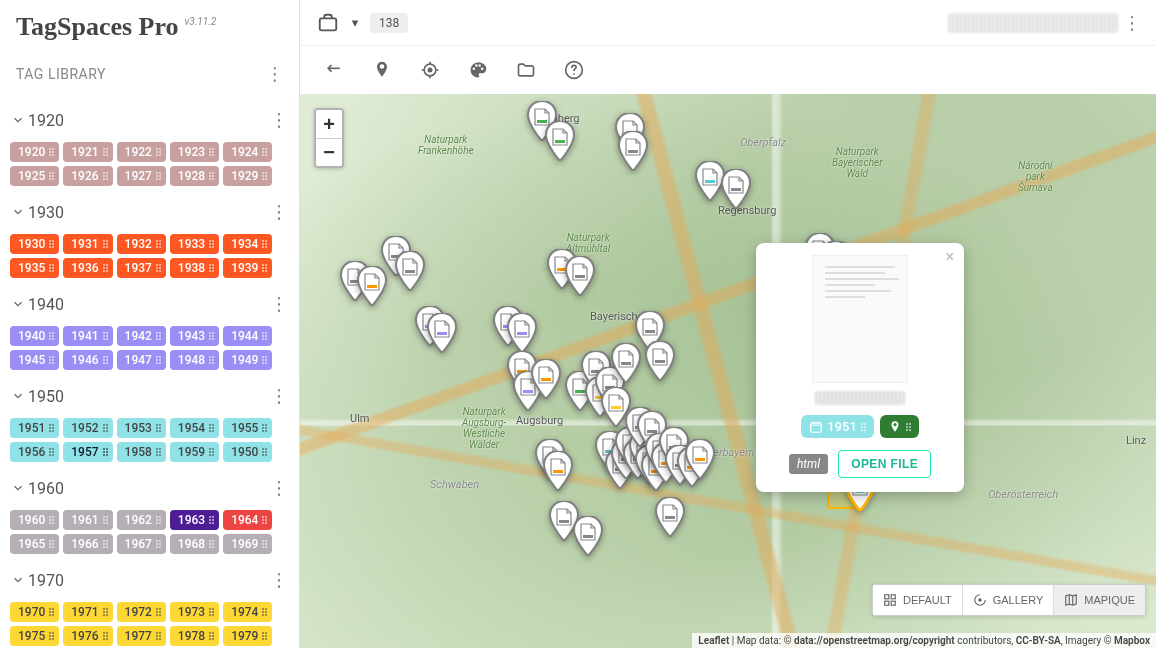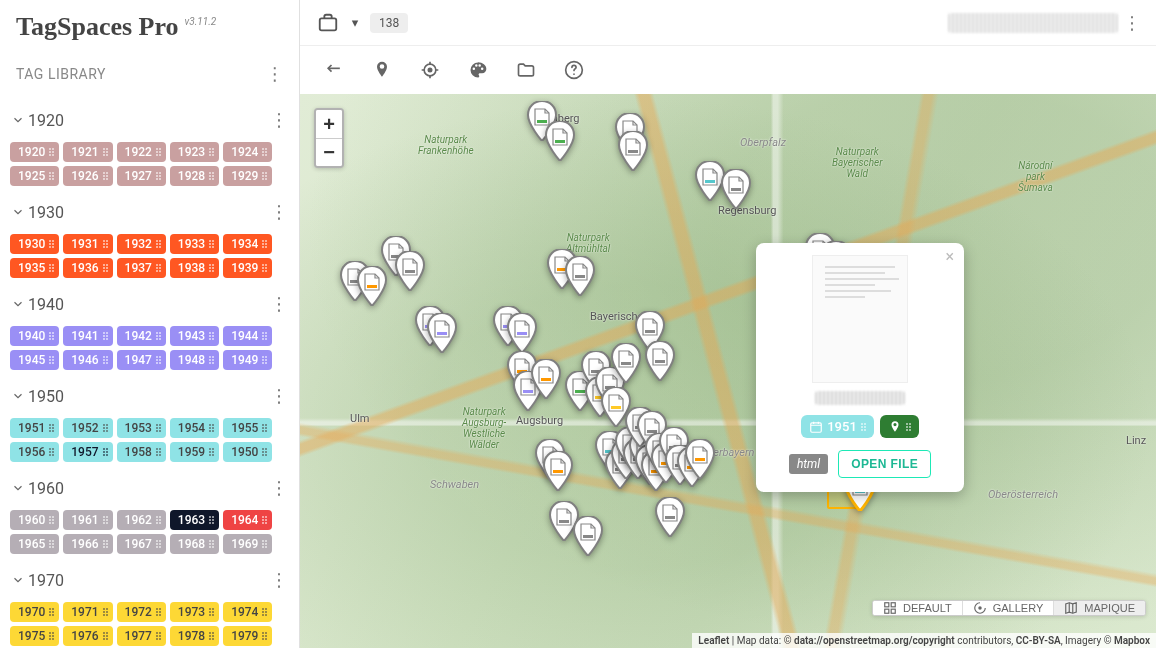--- a/index.html
+++ b/index.html
@@ -294,21 +294,21 @@
     letter-spacing:0.4px; cursor:pointer;
   }
   
   .view-switch {
     position:absolute; right:10px; bottom:32px;
     display:flex; background:#fff; border:1px solid #ccc;
     border-radius:3px; overflow:hidden;
     box-shadow:0 1px 4px rgba(0,0,0,0.15);
   }
   .view-switch button {
-    border:none; background:#fff; padding:0 10px;
+    border:none; background:#fff; padding:8px 10px;
     display:inline-flex; align-items:center; gap:6px;
     font-size:11px; color:#666; cursor:pointer;
     border-left:1px solid #ddd;
   }
   .view-switch button:first-child{border-left:none;}
   .view-switch button.active { background:#eee; }
   
   .map-attrib {
     position:absolute; right:0; bottom:0;
     background:rgba(255,255,255,0.8);
@@ -981,21 +981,21 @@
             </span>
             <span>
               <i></i>
               <i></i>
             </span>
             <span>
               <i></i>
               <i></i>
             </span>
           </span></span>
-        <span class="tag" style="background: #0f172a; justify-content: center;">1963<span class="drag">
+        <span class="tag" style="background: #4c1d95; justify-content: center;">1963<span class="drag">
             <span>
               <i></i>
               <i></i>
             </span>
             <span>
               <i></i>
               <i></i>
             </span>
             <span>
               <i></i>

